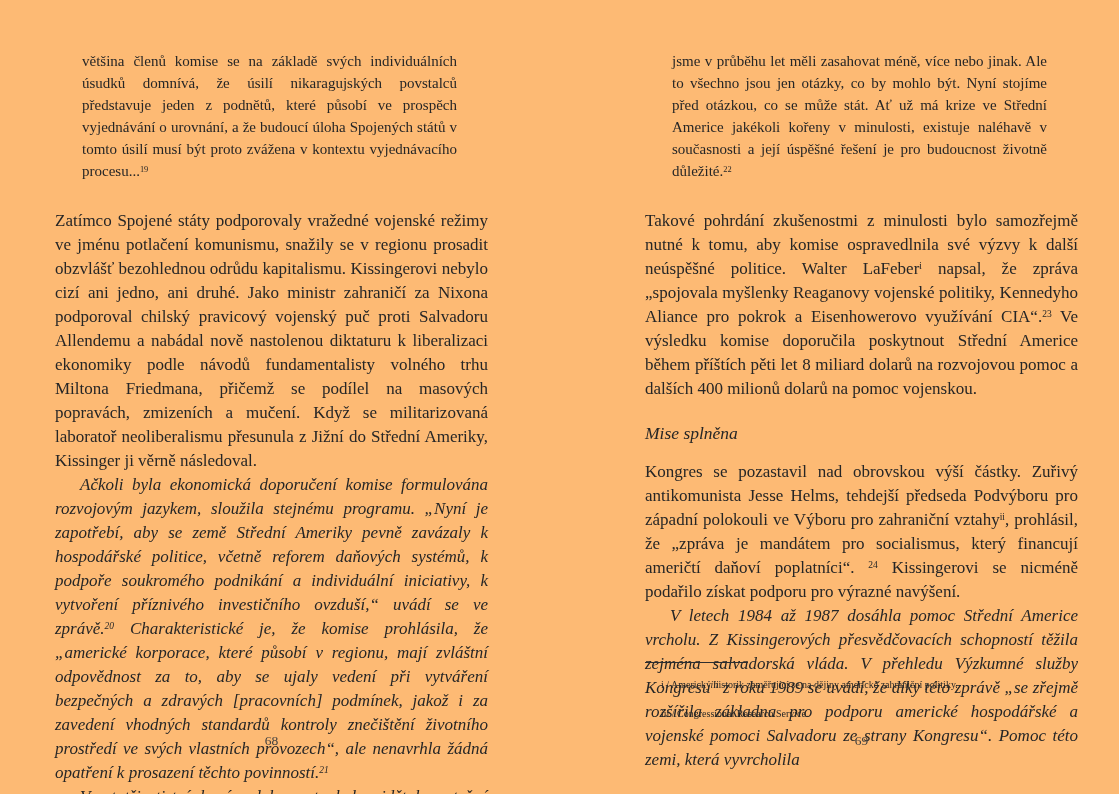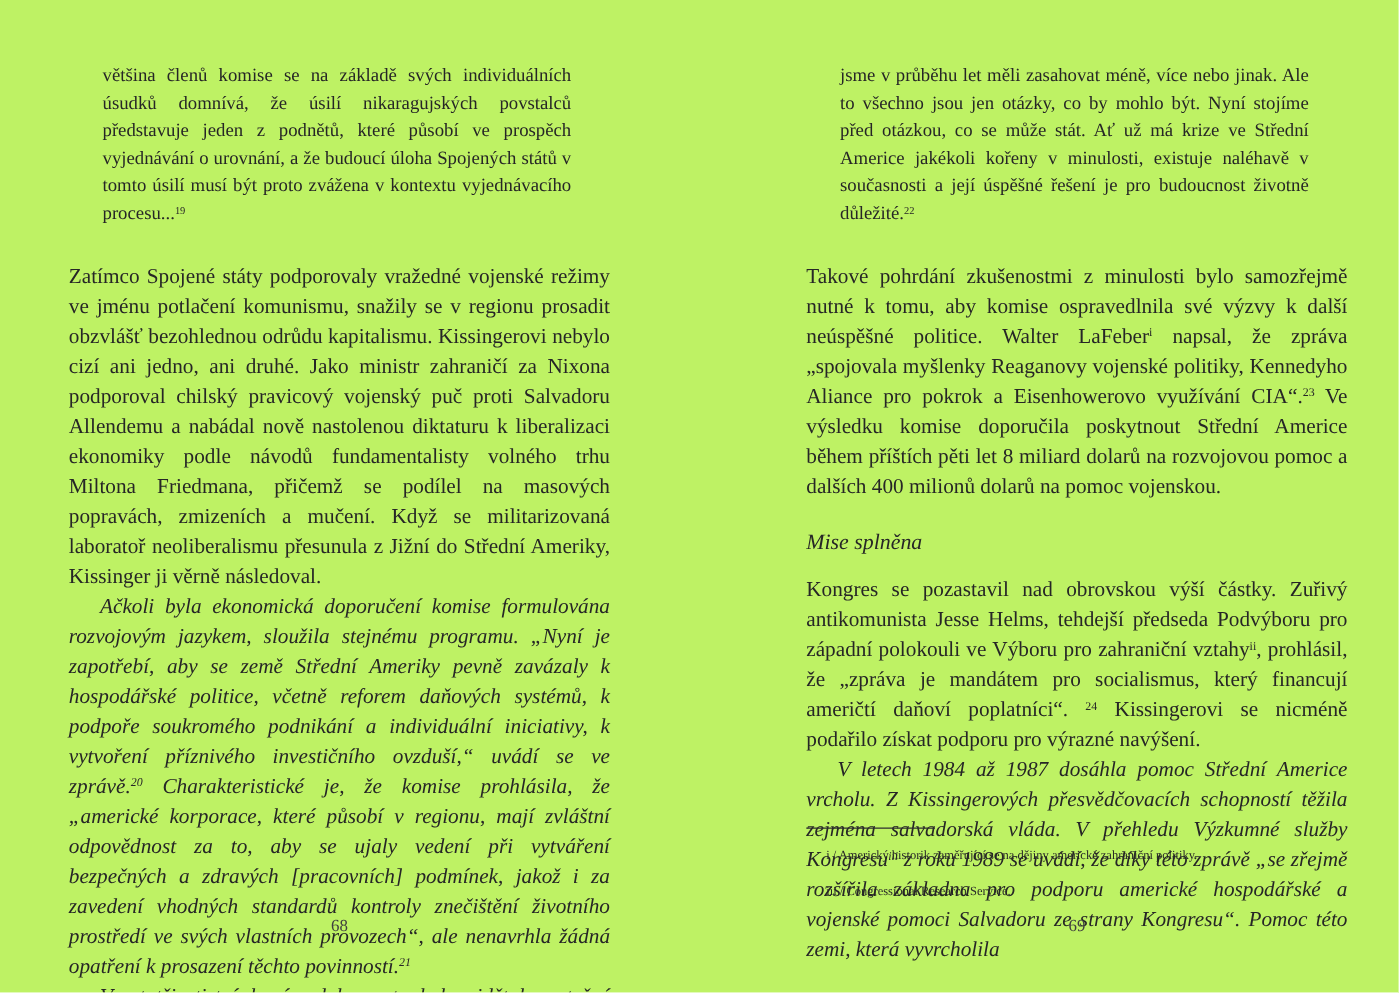--- a/index.html
+++ b/index.html
@@ -4,21 +4,21 @@
 <style>
   html, body {
     margin: 0;
     padding: 0;
     background: #ffffff;
   }
   .spread {
     position: relative;
     width: 1119px;
     height: 794px;
-    background: #bef264;
+    background: #fdba74;
     font-family: "Liberation Serif", "DejaVu Serif", serif;
     color: #262626;
     overflow: hidden;
   }
   .page {
     position: absolute;
     top: 0;
     width: 433px;
     height: 794px;
   }

